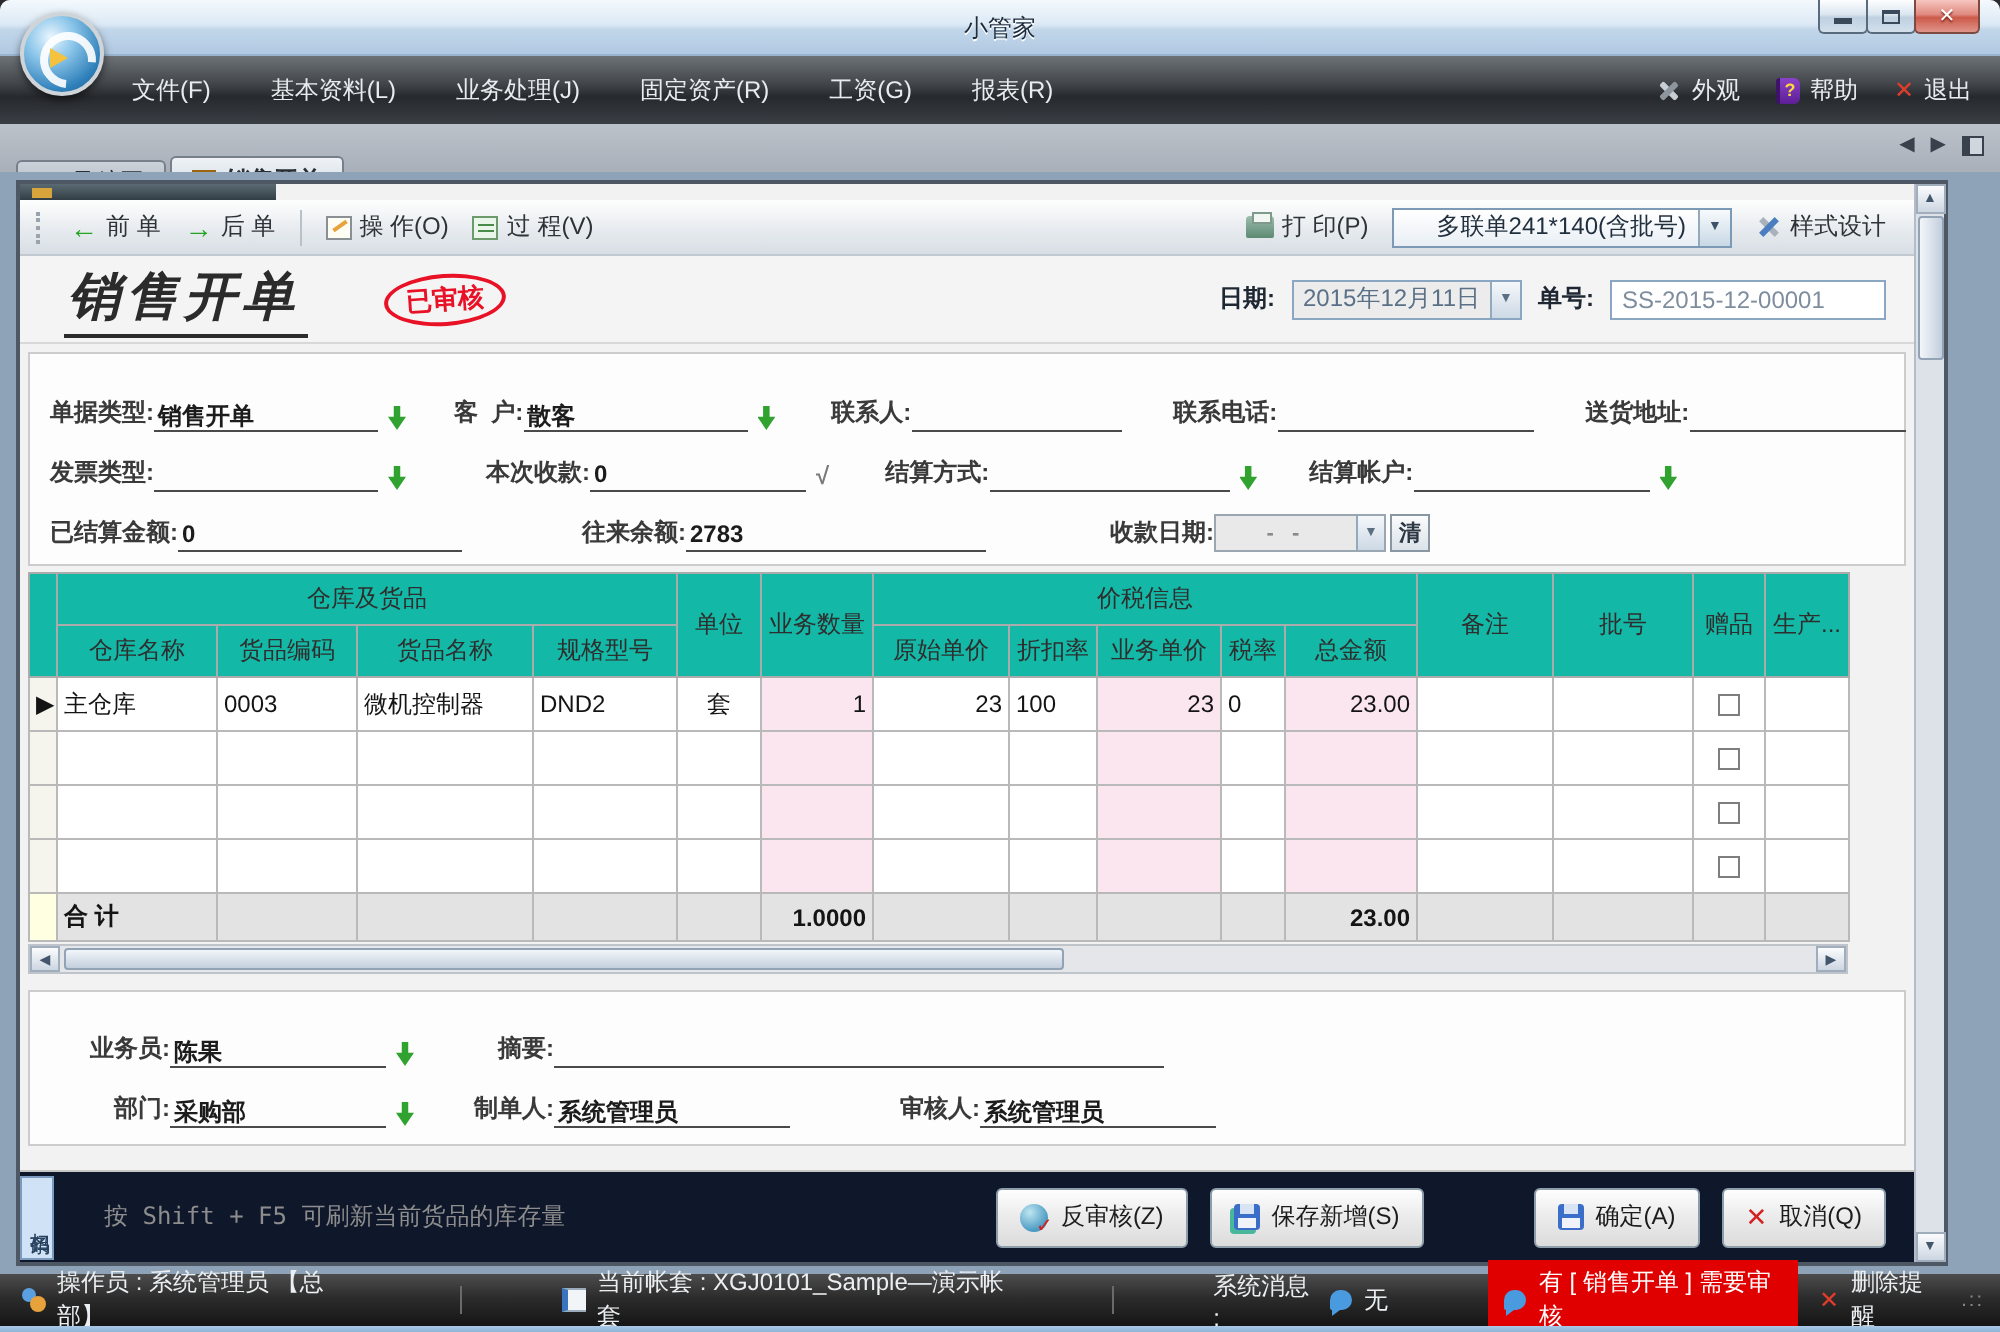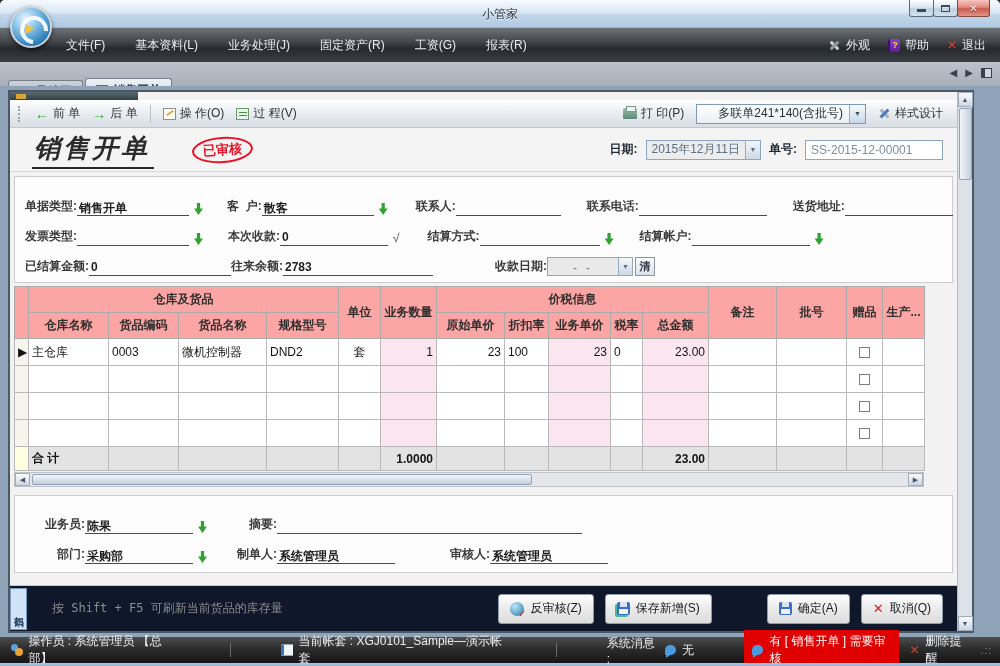--- a/index.html
+++ b/index.html
@@ -114,21 +114,21 @@
   .datecombo { height:19px; border:1px solid #9aa6b2; background:#e9e9e9; display:inline-flex; align-items:center; width:86px; color:#8a8a8a; }
   .datecombo .txt { flex:1; text-align:center; font-size:11px; letter-spacing:3px; }
   .datecombo .dda { width:14px; height:17px; background:linear-gradient(#f4f7fa,#cdd9e5); border-left:1px solid #93a9be;
     font-size:7px; color:#5c6e82; display:flex; align-items:center; justify-content:center; }
   .clearbtn { height:19px; width:20px; margin-left:2px; border:1px solid #8a96a2; background:linear-gradient(#fbfcfd,#dbe2e9);
     font-size:11px; color:#2e3844; display:inline-flex; align-items:center; justify-content:center; }
 
   
   .gridwrap { margin:3px 0 0 4px; width:912px; }
   table.grid { border-collapse:collapse; table-layout:fixed; width:910px; border:1px solid #8d8d8d; background:#fff; }
-  table.grid th { background:#fca5a5; font-weight:bold; font-size:12px; color:#2e2e2e; border:1px solid #ababab; height:26px; overflow:hidden; white-space:nowrap; }
+  table.grid th { background:#14b8a6; font-weight:normal; font-size:12px; color:#2e2e2e; border:1px solid #ababab; height:26px; overflow:hidden; white-space:nowrap; }
   table.grid td { border:1px solid #b9b9b9; font-size:12px; color:#141414; height:27px; padding:0 3px; overflow:hidden; white-space:nowrap; }
   td.pink { background:#fbe6f0; }
   td.num { text-align:right; }
   td.ind { background:#f5f5ee; text-align:center; font-size:9px; color:#222; padding:0; }
   tr.totalrow td { background:#e3e3e3; font-weight:bold; height:24px; }
   tr.totalrow td.ind { background:#ffffe2; }
   .cb { width:11px; height:11px; border:1px solid #7e7e7e; background:#fff; display:inline-block; vertical-align:middle; }
   td.center { text-align:center; }
   .hscroll { margin-top:1px; width:910px; height:15px; background:#e4e6ea; border:1px solid #bfc4cb; display:flex; align-items:center; }
   .hs-arrow { width:15px; height:13px; background:linear-gradient(#fbfcfd,#ccd6e2); border:1px solid #9fadbd;
@@ -315,42 +315,42 @@
             <span class="lbl">送货地址:</span>
             <span class="uline" style="width:108px"></span>
           </span>
         </div>
         <div class="frow">
           <span class="fg">
             <span class="lbl">发票类型:</span>
             <span class="uline" style="width:112px"></span>
             <span class="garrow"></span>
           </span>
-          <span class="fg" style="margin-left:25px">
+          <span class="fg" style="margin-left:40px">
             <span class="lbl">本次收款:</span>
             <span class="uline" style="width:108px">0</span>
             <span class="chkmark">√</span>
           </span>
           <span class="fg" style="margin-left:28px">
             <span class="lbl">结算方式:</span>
             <span class="uline" style="width:120px"></span>
             <span class="garrow"></span>
           </span>
           <span class="fg" style="margin-left:26px">
             <span class="lbl">结算帐户:</span>
             <span class="uline" style="width:118px"></span>
             <span class="garrow"></span>
           </span>
         </div>
         <div class="frow">
           <span class="fg">
             <span class="lbl">已结算金额:</span>
             <span class="uline" style="width:142px">0</span>
           </span>
-          <span class="fg" style="">
+          <span class="fg" style="margin-left:60px">
             <span class="lbl">往来余额:</span>
             <span class="uline" style="width:150px">2783</span>
           </span>
           <span class="fg" style="margin-left:62px">
             <span class="lbl">收款日期:</span>
             <span class="datecombo">
               <span class="txt">-  -</span>
               <span class="dda">▼</span>
             </span>
             <span class="clearbtn">清</span>

